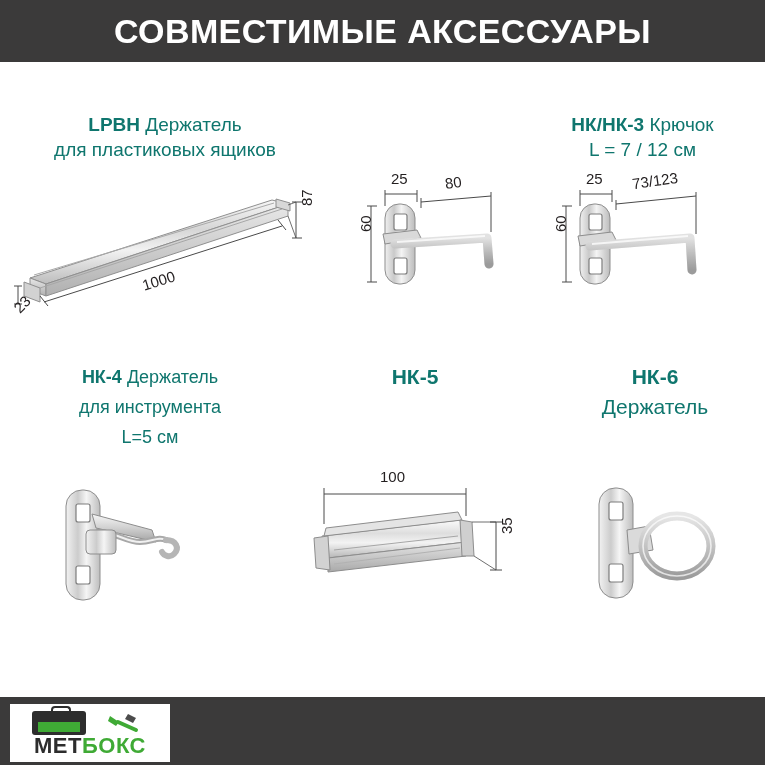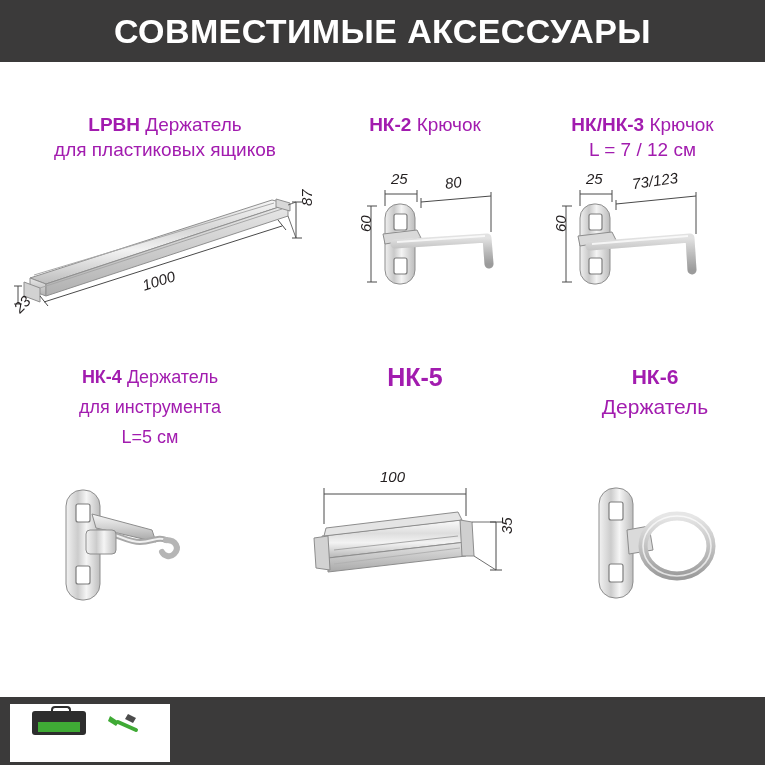--- a/index.html
+++ b/index.html
@@ -122,28 +122,27 @@
   .logo-text .accent { color: #3faa35; }
 
   
   .cell {
     position: absolute;
   }
   .cell-title {
     text-align: center;
     font-size: 19px;
     line-height: 25px;
-    color: #a21caf;
+    color: #0f766e;
   }
   .cell-title .code {
     font-weight: bold;
   }
   .art {
     position: relative;
-    font-style: italic;
   }
   .dim-label {
     position: absolute;
     font-size: 15px;
     color: #231f20;
     white-space: nowrap;
   }
 
   svg { display: block; overflow: visible; }
 </style>
@@ -202,26 +201,20 @@
 
       <line x1="8" y1="108" x2="8" y2="126" stroke="#4a4a4a" stroke-width="1"></line>
       <line x1="4" y1="108" x2="12" y2="108" stroke="#4a4a4a" stroke-width="1"></line>
       <line x1="4" y1="126" x2="12" y2="126" stroke="#4a4a4a" stroke-width="1"></line>
     </svg>
     <div class="dim-label" style="left:288px; top:28px; transform:rotate(-90deg); transform-origin:left top;">87</div>
     <div class="dim-label" style="left:132px; top:94px; transform:rotate(-17deg);">1000</div>
     <div class="dim-label" style="left:0px; top:126px; transform:rotate(-45deg); transform-origin:left top;">23</div>
   </div>
 
-  <div class="cell" style="left:325px; top:112px; width:200px;">
-    <div class="cell-title">
-      <span class="code">НК-2</span>
-      <span>Крючок</span>
-    </div>
-  </div>
 
   <div class="art" style="position:absolute; left:355px; top:182px; width:190px; height:125px;">
     <svg width="190" height="125" viewBox="0 0 190 125">
       <defs>
         <linearGradient id="pg2" x1="0" y1="0" x2="1" y2="0">
           <stop offset="0%" stop-color="#f0f0f0"></stop>
           <stop offset="30%" stop-color="#c9c9c9"></stop>
           <stop offset="55%" stop-color="#f4f4f4"></stop>
           <stop offset="100%" stop-color="#bcbcbc"></stop>
         </linearGradient>
@@ -342,21 +335,21 @@
       <path d="M58,52 C76,52 86,62 100,62 C112,62 118,56 126,60" fill="none" stroke="#a8a8a8" stroke-width="6" stroke-linecap="round"></path>
       <path d="M58,52 C76,52 86,62 100,62 C112,62 118,56 126,60" fill="none" stroke="#f0f0f0" stroke-width="2" stroke-linecap="round"></path>
 
       <rect x="46" y="50" width="30" height="24" rx="4" fill="url(#pg4)" stroke="#8d8d8d" stroke-width="1"></rect>
 
       <path d="M126,60 C136,60 140,68 134,74 C130,78 124,76 122,72" fill="none" stroke="#b5b5b5" stroke-width="6" stroke-linecap="round"></path>
     </svg>
   </div>
 
   <div class="cell" style="left:285px; top:362px; width:260px;">
-    <div class="cell-title" style="font-size:25px; line-height:30px;">
+    <div class="cell-title" style="font-size:21px; line-height:30px;">
       <span class="code">НК-5</span><br>
     </div>
   </div>
 
   <div class="art" style="position:absolute; left:300px; top:478px; width:230px; height:125px;">
     <svg width="230" height="125" viewBox="0 0 230 125">
       <defs>
         <linearGradient id="bg5" x1="0" y1="0" x2="0" y2="1">
           <stop offset="0%" stop-color="#fbfbfb"></stop>
           <stop offset="35%" stop-color="#dedede"></stop>
@@ -439,16 +432,17 @@
         <div class="body"></div>
         <div class="green"></div>
       </div>
       <div class="logo-wrench">
         <svg width="34" height="22" viewBox="0 0 34 22">
           <path d="M4,4 L13,10 L10,14 L2,9 Z" fill="#3faa35"></path>
           <path d="M12,10 L30,18" stroke="#3faa35" stroke-width="4" stroke-linecap="round"></path>
           <path d="M22,2 L30,6 L27,11 L19,7 Z" fill="#2d2d2d" opacity="0.85"></path>
         </svg>
       </div>
+      <div class="logo-text"><span>МЕТ</span><span class="accent">БОКС</span></div>
     </div>
   </div>
 
 </div>
 
 </body></html>

